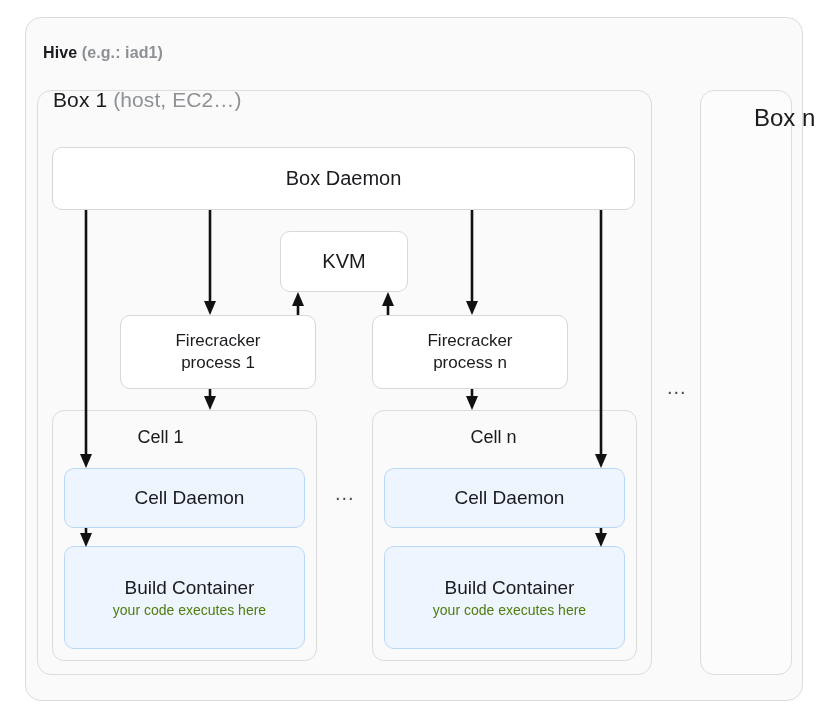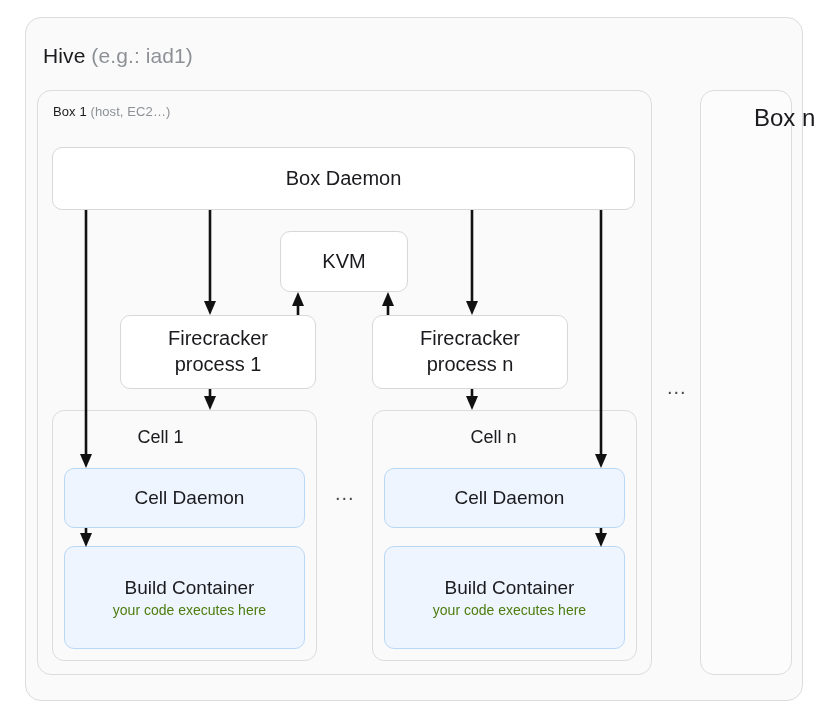--- a/index.html
+++ b/index.html
@@ -53,29 +53,30 @@
     justify-content: center;
     text-align: center;
     padding-left: 10px;
   }
 
   
   .hive-title {
     position: absolute;
     left: 43px;
     top: 44px;
+    font-size: 16px;
+    letter-spacing: .1px;
+    white-space: nowrap;
+    font-weight: bold;
+  }
+  .box1-title {
+    position: absolute;
+    left: 53px;
+    top: 88px;
     font-size: 21px;
-    letter-spacing: .1px;
-    white-space: nowrap;
-  }
-  .box1-title {
-    position: absolute;
-    left: 53px;
-    top: 104px;
-    font-size: 13px;
     letter-spacing: .1px;
     white-space: nowrap;
   }
   .muted {
     color: #8d9196;
   }
   .boxn-title {
     position: absolute;
     left: 716px;
     top: 104px;
@@ -85,21 +86,21 @@
   }
   .cell-title {
     position: absolute;
     font-size: 18px;
     text-align: center;
     white-space: nowrap;
   }
 
   
   .card-label  { font-size: 20px; line-height: 1.26; }
-  .card-label2 { font-size: 20px; line-height: 1.28; }
+  .card-label2 { font-size: 17px; line-height: 1.28; }
   .blue-label  { font-size: 19px; line-height: 1.2; }
   .blue-sub    { font-size: 14px; color: #4d7c0f; margin-top: 2px; }
 
   
   .dots {
     position: absolute;
     font-size: 20px;
     color: #4a4a4a;
     letter-spacing: 1px;
     line-height: 1;

